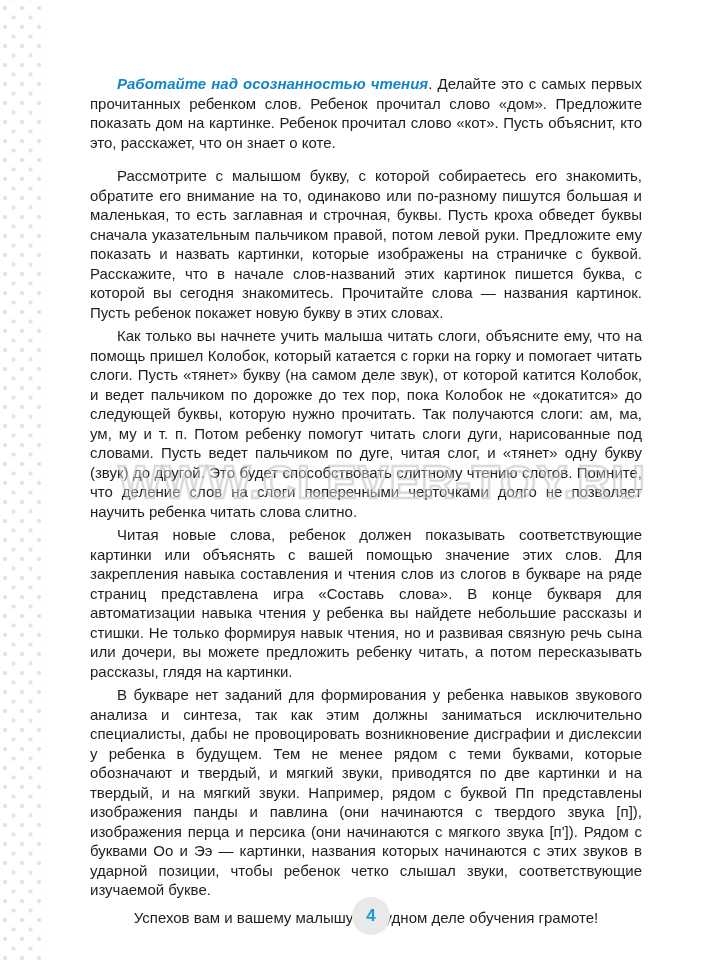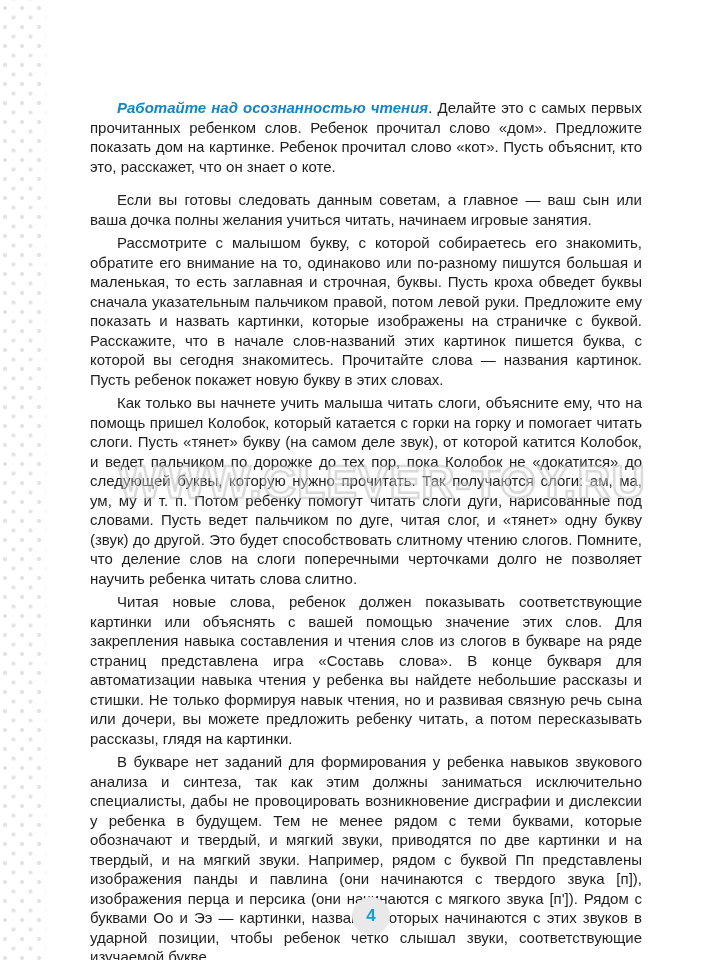--- a/index.html
+++ b/index.html
@@ -25,21 +25,21 @@
   .content{
     position:absolute;left:44px;top:74px;width:552px;
     color:#1e1e1e;
     font-size:15px;line-height:19.5px;
   }
   .content p{
     margin:0 0 4px 0;
     text-indent:27px;
     text-align:justify;
   }
-  .content p.first-para{margin-bottom:14px;margin-top:24px;}
+  .content p.first-para{margin-bottom:14px;}
   .lead{
     color:#1585c5;font-weight:bold;font-style:italic;
   }
   .closing{
     text-align:center !important;text-indent:0 !important;margin-top:8px !important;
   }
   .watermark{
     position:absolute;left:6px;top:455px;width:660px;
     text-align:center;white-space:nowrap;
     font-size:46px;font-weight:bold;letter-spacing:1px;
@@ -60,21 +60,20 @@
 </style>
 </head>
 <body>
 
 <div class="dotted-strip"></div>
 
 <div class="page">
 
   <div class="content">
     <p class="first-para"><span class="lead">Работайте над осознанностью чтения</span><span>. Делайте это с самых первых прочитанных ребенком слов. Ребенок прочитал слово «дом». Предложите показать дом на картинке. Ребенок прочитал слово «кот». Пусть объяснит, кто это, расскажет, что он знает о коте.</span></p>
-    <p>Если вы готовы следовать данным советам, а главное — ваш сын или ваша дочка полны желания учиться читать, начинаем игровые занятия.</p>
     <p>Рассмотрите с малышом букву, с которой собираетесь его знакомить, обратите его внимание на то, одинаково или по-разному пишутся большая и маленькая, то есть заглавная и строчная, буквы. Пусть кроха обведет буквы сначала указательным пальчиком правой, потом левой руки. Предложите ему показать и назвать картинки, которые изображены на страничке с буквой. Расскажите, что в начале слов-названий этих картинок пишется буква, с которой вы сегодня знакомитесь. Прочитайте слова — названия картинок. Пусть ребенок покажет новую букву в этих словах.</p>
     <p>Как только вы начнете учить малыша читать слоги, объясните ему, что на помощь пришел Колобок, который катается с горки на горку и помогает читать слоги. Пусть «тянет» букву (на самом деле звук), от которой катится Колобок, и ведет пальчиком по дорожке до тех пор, пока Колобок не «докатится» до следующей буквы, которую нужно прочитать. Так получаются слоги: ам, ма, ум, му и т. п. Потом ребенку помогут читать слоги дуги, нарисованные под словами. Пусть ведет пальчиком по дуге, читая слог, и «тянет» одну букву (звук) до другой. Это будет способствовать слитному чтению слогов. Помните, что деление слов на слоги поперечными черточками долго не позволяет научить ребенка читать слова слитно.</p>
     <p>Читая новые слова, ребенок должен показывать соответствующие картинки или объяснять с вашей помощью значение этих слов. Для закрепления навыка составления и чтения слов из слогов в букваре на ряде страниц представлена игра «Составь слова». В конце букваря для автоматизации навыка чтения у ребенка вы найдете небольшие рассказы и стишки. Не только формируя навык чтения, но и развивая связную речь сына или дочери, вы можете предложить ребенку читать, а потом пересказывать рассказы, глядя на картинки.</p>
     <p>В букваре нет заданий для формирования у ребенка навыков звукового анализа и синтеза, так как этим должны заниматься исключительно специалисты, дабы не провоцировать возникновение дисграфии и дислексии у ребенка в будущем. Тем не менее рядом с теми буквами, которые обозначают и твердый, и мягкий звуки, приводятся по две картинки и на твердый, и на мягкий звуки. Например, рядом с буквой Пп представлены изображения панды и павлина (они начинаются с твердого звука [п]), изображения перца и персика (они начинаются с мягкого звука [п']). Рядом с буквами Оо и Ээ — картинки, названия которых начинаются с этих звуков в ударной позиции, чтобы ребенок четко слышал звуки, соответствующие изучаемой букве.</p>
     <p class="closing">Успехов вам и вашему малышу в трудном деле обучения грамоте!</p>
   </div>
 
   <div class="watermark">WWW.CLEVER-TOY.RU</div>
 
   <div class="page-num-circle">

